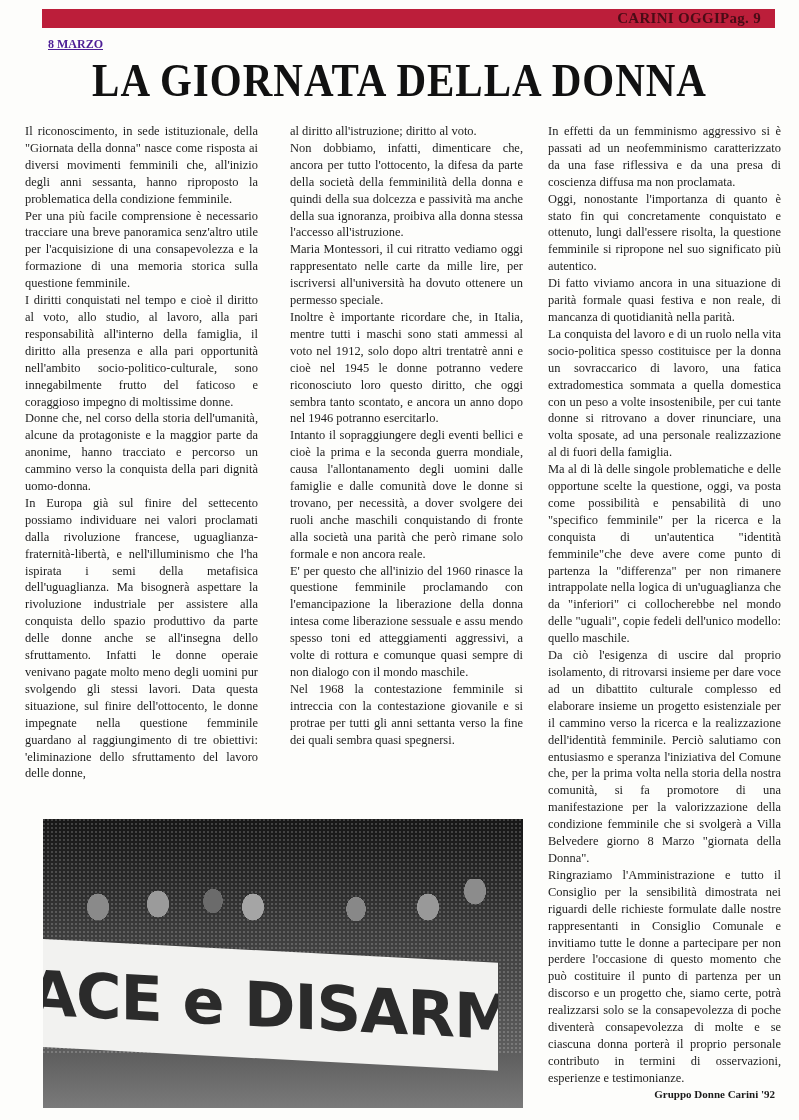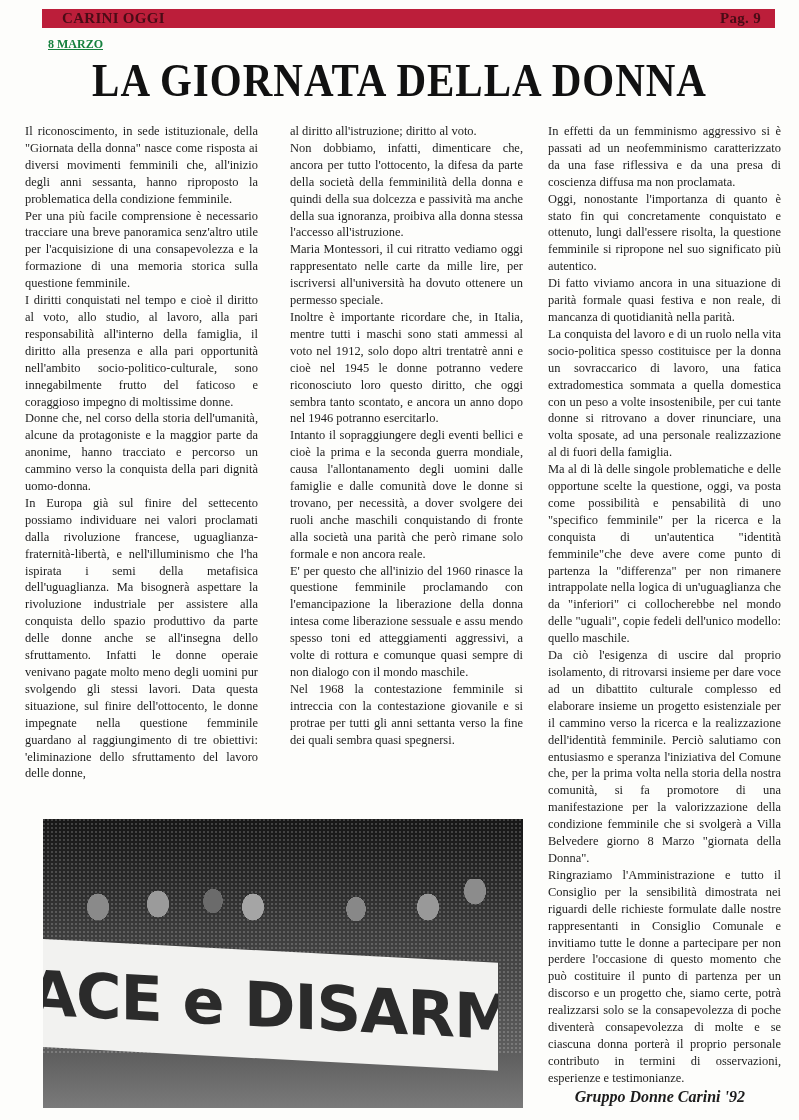--- a/index.html
+++ b/index.html
@@ -2,44 +2,44 @@
 <html><head>
 <meta charset="utf-8">
 <style>
   html, body { margin: 0; padding: 0; }
   body {
     width: 799px; height: 1120px; background: #fdfdfb; position: relative; overflow: hidden;
     font-family: "Liberation Serif", "DejaVu Serif", serif; color: #1c1c1c;
   }
   .masthead {
     position: absolute; left: 42px; top: 9px; width: 733px; height: 19px;
-    background: #bc1e3a; display: flex; align-items: center; justify-content: space-between;
+    background: #bc1e3a; display: flex; align-items: center; justify-content: flex-end;
     box-sizing: border-box; padding: 0 14px 0 20px;
   }
   .masthead span { color: #4a0c16; font-weight: bold; font-size: 15px; letter-spacing: 0.3px; }
   .section-tag {
     position: absolute; left: 48px; top: 37px; font-size: 12px; font-weight: bold;
-    text-decoration: underline; color: #15803d;
+    text-decoration: underline; color: #4c1d95;
   }
   .headline {
     position: absolute; left: 0; width: 799px; top: 53px; text-align: center;
     font-size: 41px; font-weight: bold; letter-spacing: 1px; margin: 0; color: #111;
     transform: scaleY(1.12); transform-origin: top;
   }
   .col {
     position: absolute; top: 123px; width: 233px; font-size: 12.45px; line-height: 16.9px;
     text-align: justify;
   }
   .col p { margin: 0; }
   .col1 { left: 25px; }
   .col2 { left: 290px; }
   .col3 { left: 542px; width: 233px; margin-left: 6px; }
   .signature {
-    position: absolute; left: 512px; width: 233px; top: 1088px; text-align: right;
-    font-weight: bold; font-size: 16px; font-style: italic;
+    position: absolute; left: 542px; width: 233px; top: 1088px; text-align: right;
+    font-weight: bold; font-size: 11px;
   }
   .photo {
     position: absolute; left: 43px; top: 819px; width: 480px; height: 289px;
     background:
       radial-gradient(circle at 1px 1px, rgba(255,255,255,0.18) 1px, transparent 1.4px) 0 0/4px 4px,
       linear-gradient(#161616 0%, #2a2a2a 22%, #3d3d3d 40%, #555 70%, #6f6f6f 100%);
     overflow: hidden;
   }
   .crowd {
     position: absolute; left: 0; top: 60px; width: 480px; height: 80px;

